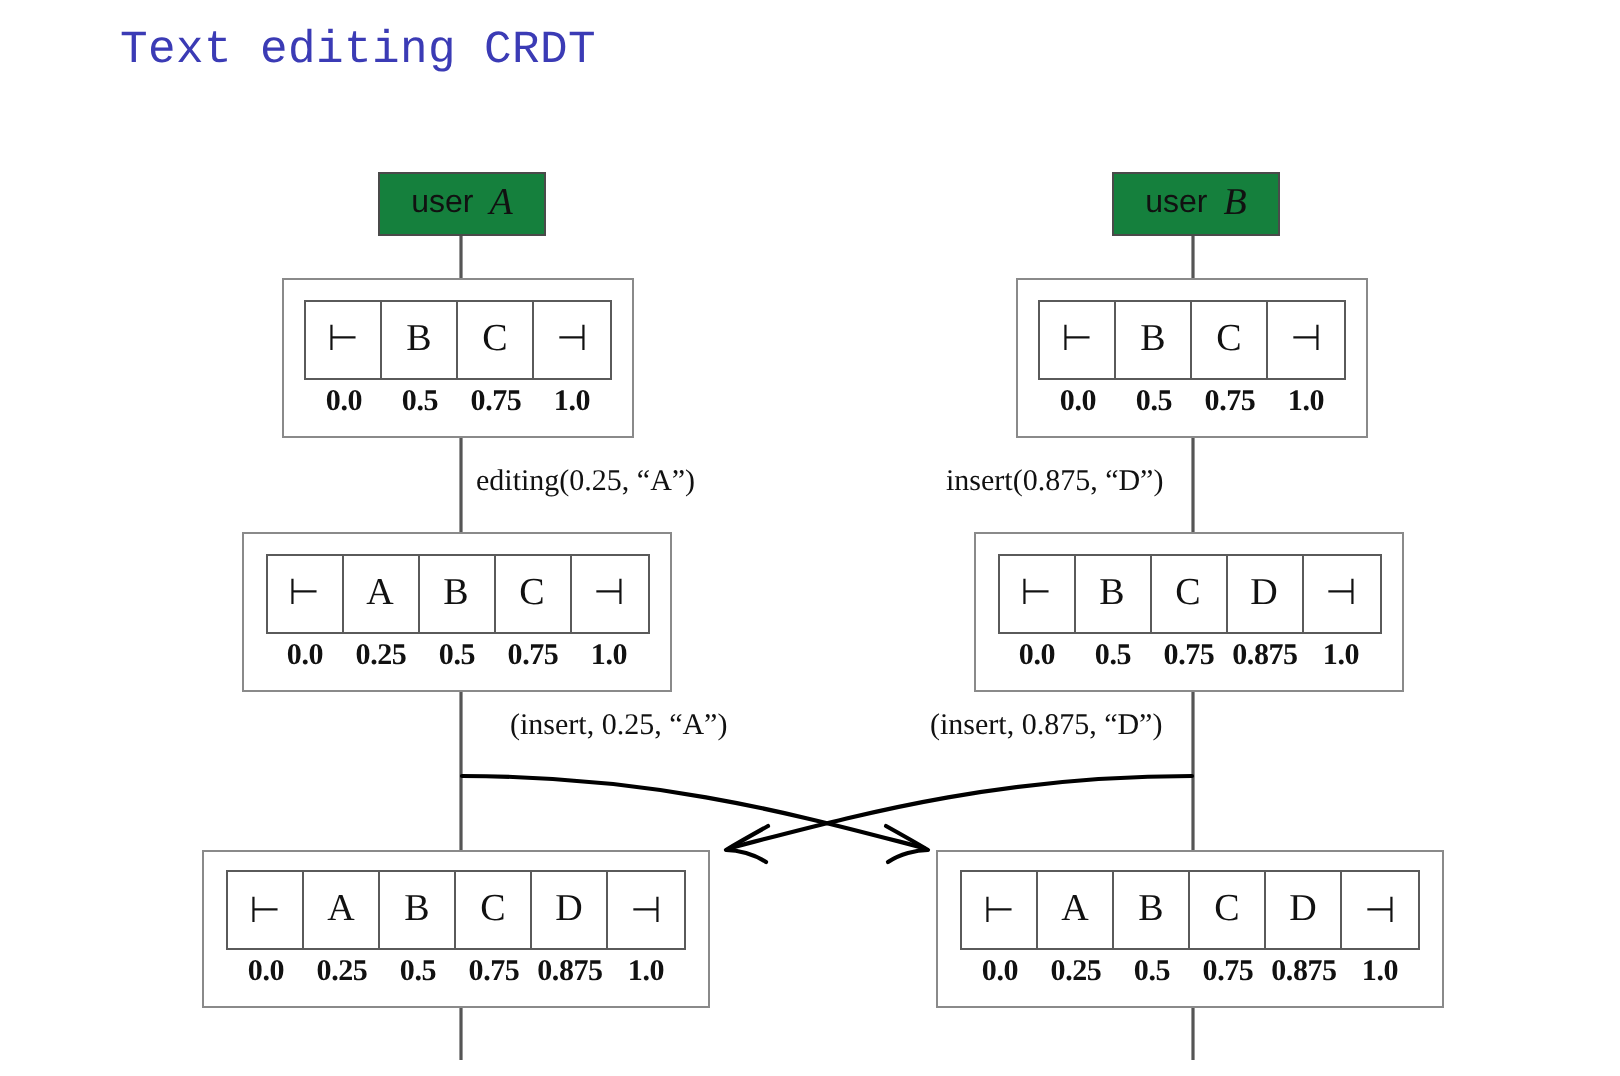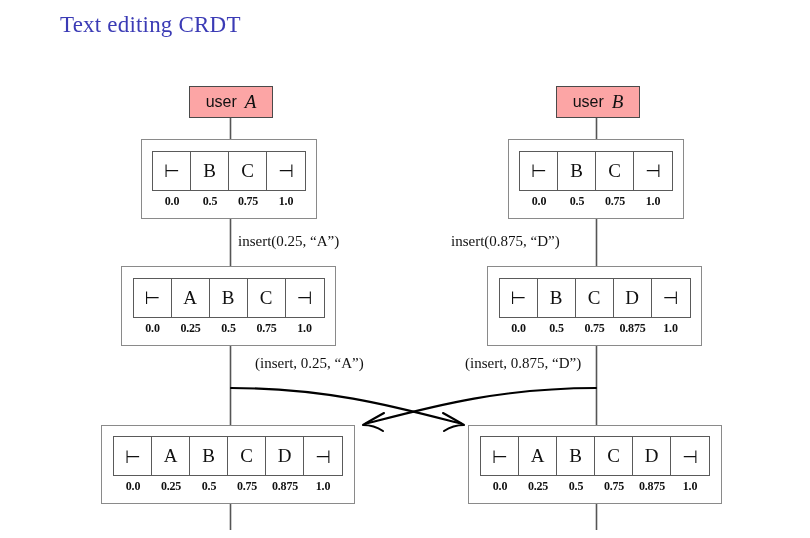--- a/index.html
+++ b/index.html
@@ -14,42 +14,42 @@
     overflow: hidden;
     font-family: "Liberation Sans", sans-serif;
     color: #1a1a1a;
   }
 
   
   #slide-title {
     position: absolute;
     left: 60px;
     top: 12px;
-    font-family: Liberation Serif, serif;
+    font-family: Liberation Mono, monospace;
     font-size: 23px;
     font-weight: 400;
     color: #3b3bb5;
     letter-spacing: 0.2px;
     white-space: nowrap;
   }
 
   
   #diagram-canvas {
     position: absolute;
     left: 0;
     top: 0;
     width: 810px;
     height: 538px;
   }
 
   
   .actor-box {
     position: absolute;
     box-sizing: border-box;
-    background: #fca5a5;
+    background: #15803d;
     border: 1.5px solid #4a4a4a;
     height: 32px;
     display: flex;
     align-items: center;
     justify-content: center;
     gap: 6px;
     padding: 0 10px;
     font-family: "Liberation Sans", sans-serif;
     font-size: 16px;
     color: #111;
@@ -101,36 +101,36 @@
     font-size: 18px;
   }
   .ticks-row {
     display: flex;
     margin-top: 3px;
   }
   .tick {
     width: 38px;
     text-align: center;
     font-family: "Liberation Serif", serif;
-    font-size: 12px;
+    font-size: 15px;
     font-weight: bold;
     color: #111;
     letter-spacing: -0.2px;
   }
 
   
   .op-label {
     position: absolute;
     font-family: "Liberation Serif", serif;
     font-size: 15px;
     color: #111;
     white-space: nowrap;
   }
   #op-left-local  { left: 238px; top: 233px; }
-  #op-right-local { left: 451px; top: 233px; }
+  #op-right-local { left: 473px; top: 233px; }
   #op-left-msg    { left: 238px; top: 355px; margin-left: 17px; }
   #op-right-msg   { left: 465px; top: 355px; }
 </style>
 </head>
 <body>
 
 <div id="slide-title">Text editing CRDT</div>
 
 <svg id="diagram-canvas" viewBox="0 0 810 538" xmlns="http://www.w3.org/2000/svg">
 
@@ -255,16 +255,16 @@
   <div class="ticks-row">
     <div class="tick">0.0</div>
     <div class="tick">0.25</div>
     <div class="tick">0.5</div>
     <div class="tick">0.75</div>
     <div class="tick">0.875</div>
     <div class="tick">1.0</div>
   </div>
 </div>
 
-<div class="op-label" id="op-left-local">insert(0.25, “A”)</div>
+<div class="op-label" id="op-left-local">editing(0.25, “A”)</div>
 <div class="op-label" id="op-right-local">insert(0.875, “D”)</div>
 <div class="op-label" id="op-left-msg">(insert, 0.25, “A”)</div>
 <div class="op-label" id="op-right-msg">(insert, 0.875, “D”)</div>
 
 </body></html>

